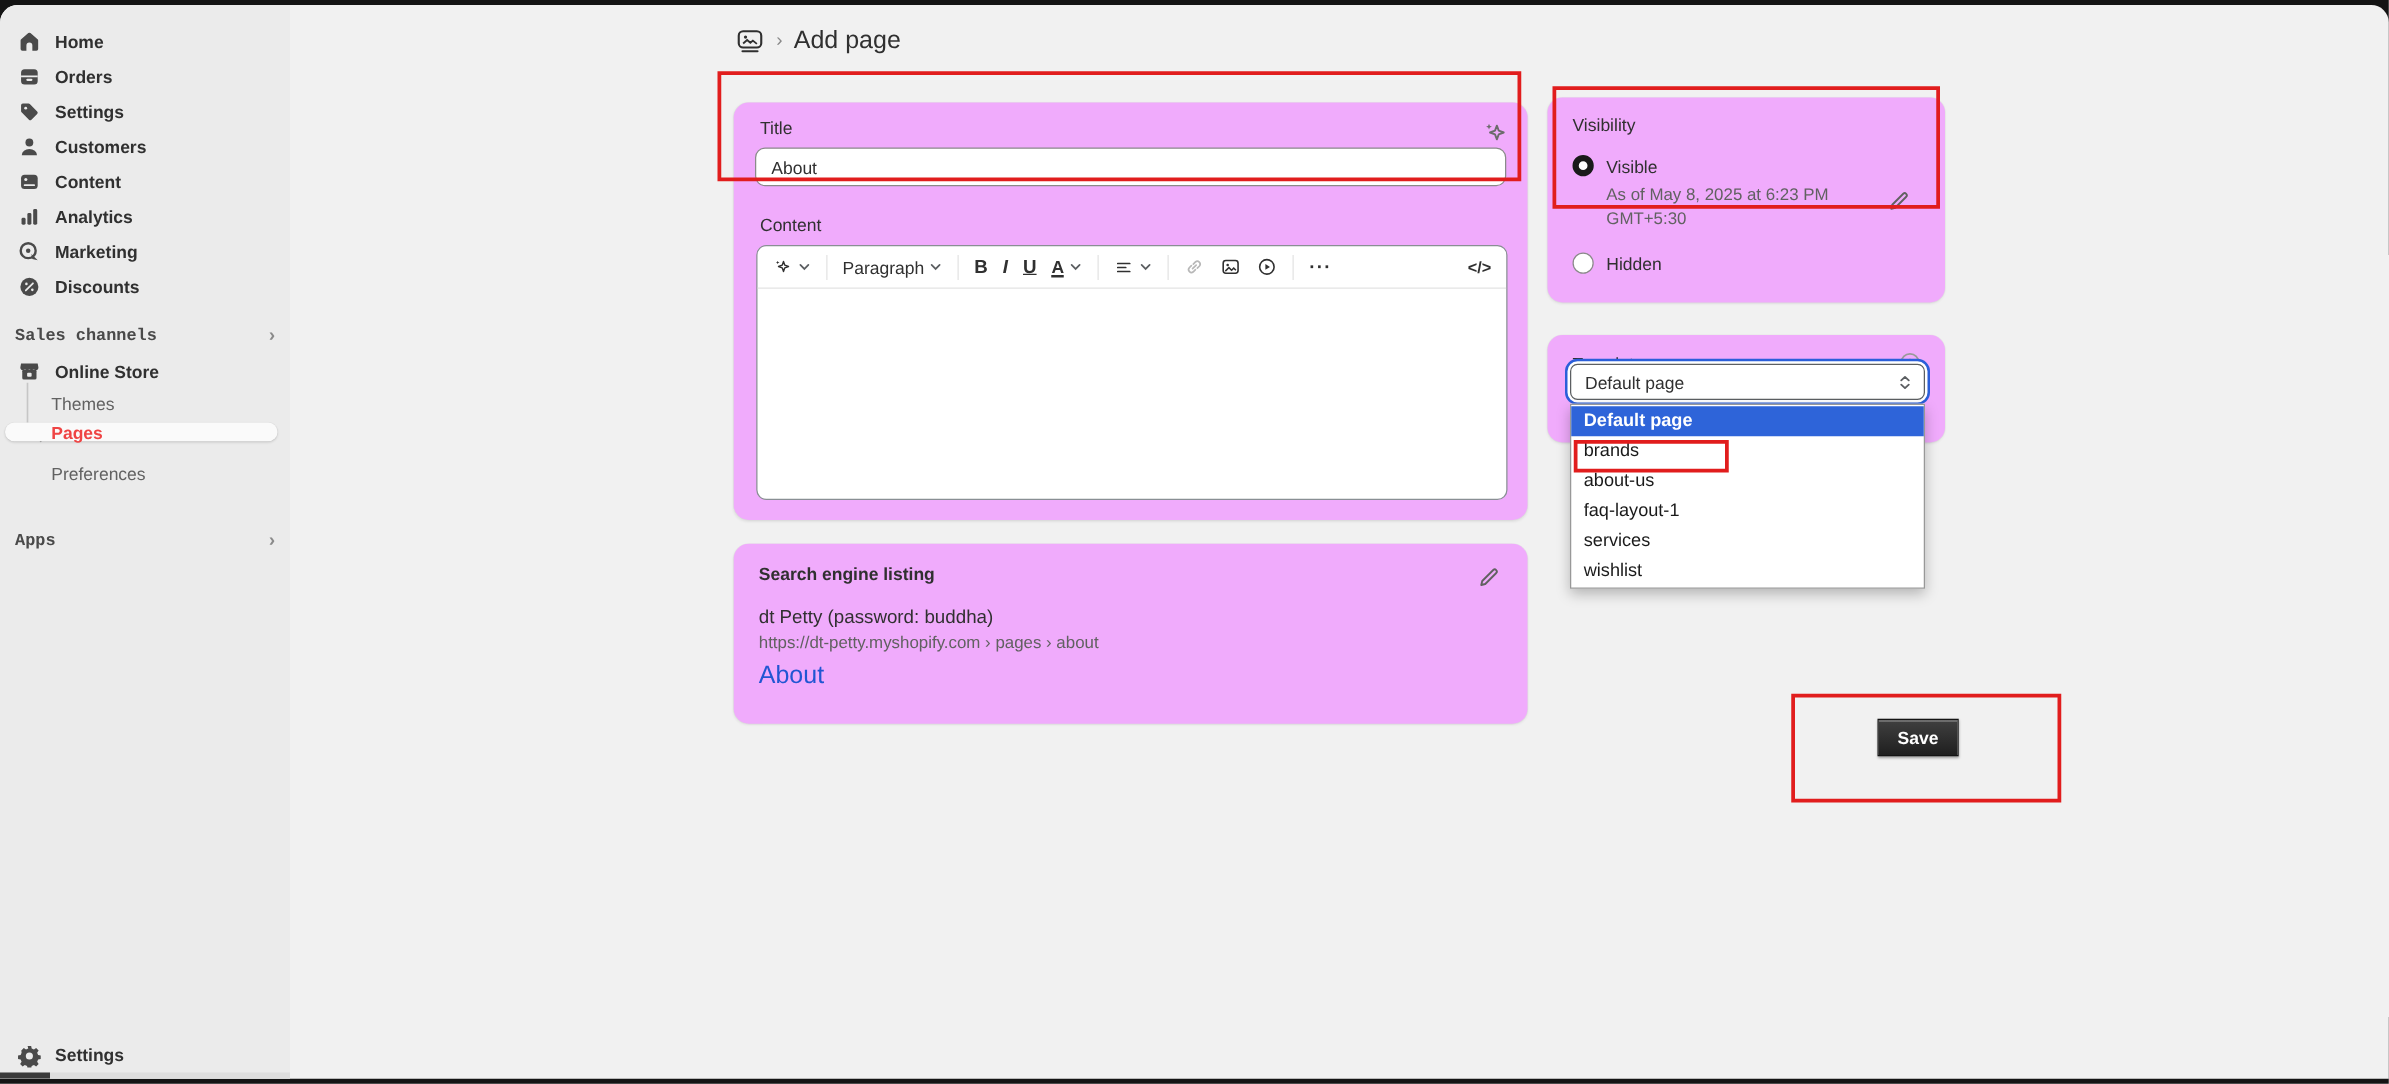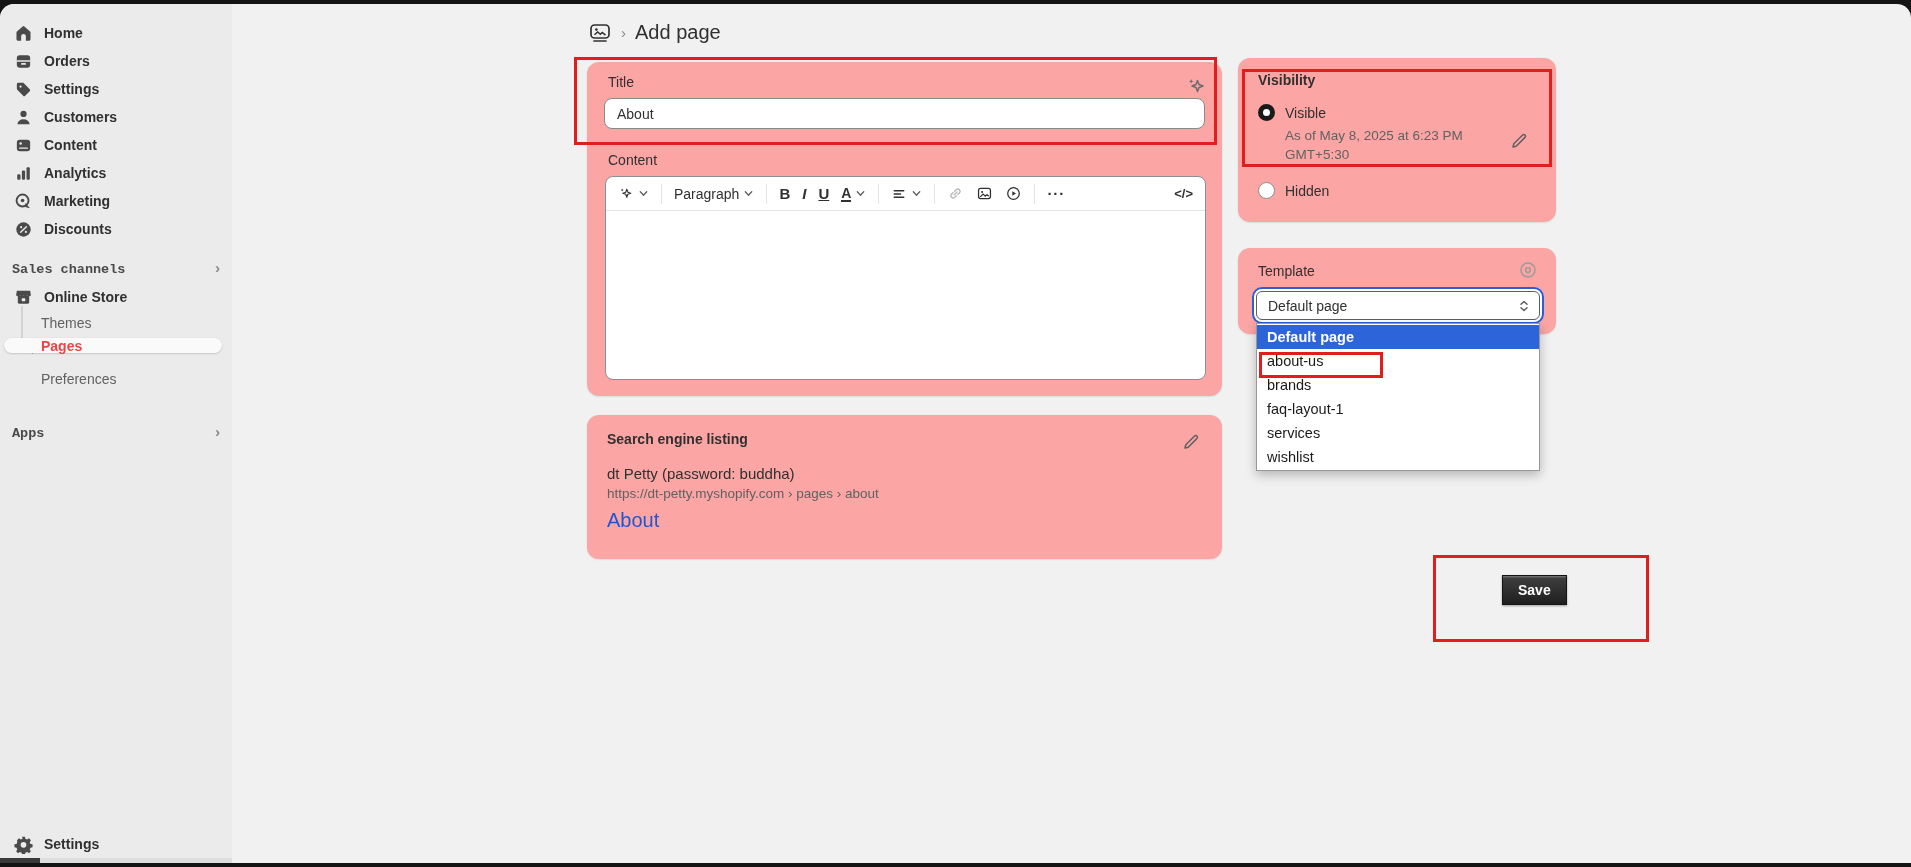--- a/index.html
+++ b/index.html
@@ -27,22 +27,22 @@
                       box-shadow:0 1px 2px rgba(0,0,0,.14), 0 0 0 .5px rgba(0,0,0,.04); height:15px; }
   .chev-r { color:#8a8a8a; font-size:15px; }
   .tree-line { position:absolute; left:20px; top:302px; width:22px; height:52px; }
 
   
   .breadcrumb { position:absolute; left:588px; top:17px; display:flex; align-items:center; gap:9px; }
   .bc-icon { width:24px; height:22px; display:inline-flex; cursor:pointer; }
   .bc-sep { color:#8a8a8a; font-size:15px; }
   .page-title { font-size:20px; font-weight:400; color:#303030; }
 
-  .card { position:absolute; background:#fca5a5; border-radius:12px;
-          box-shadow:0 1px 2px rgba(0,0,0,.07), 0 0 0 .5px rgba(0,0,0,.03); }
+  .card { position:absolute; background:#f0abfc; border-radius:12px;
+          box-shadow:0 1px 2px rgba(0,0,0,.07), 0 0 0 .5px rgba(0,0,0,.03);margin-top:20px; }
   .card-main { left:587px; top:58px; width:635px; height:334px; }
   .field-label { position:absolute; font-size:14px; color:#303030; }
   .text-input { position:absolute; left:17px; top:36px; width:601px; height:31px;
                 border:1px solid #8a8a8a; border-radius:8px; padding:0 12px;
                 font-size:14px; color:#303030; font-family:inherit; background:#fff; }
   .sparkle-btn { position:absolute; right:15px; top:13px; width:22px; height:22px; cursor:pointer; }
 
   .editor { position:absolute; left:18px; top:114px; width:601px; height:204px;
             border:1px solid #898f94; border-radius:8px; background:#fff; overflow:hidden; }
   .toolbar { height:34px; display:flex; align-items:center; padding:0 12px; gap:12px;
@@ -62,21 +62,21 @@
 
   .card-seo { left:587px; top:411px; width:635px; height:144px; }
   .seo-title { position:absolute; left:20px; top:16px; font-size:14px; font-weight:650; }
   .seo-site { position:absolute; left:20px; top:50px; font-size:15px; color:#303030; }
   .seo-url { position:absolute; left:20px; top:71px; font-size:13.5px; color:#616161; }
   .seo-link { position:absolute; left:20px; top:94px; font-size:20px; color:#2156d3; }
   .pencil-btn { position:absolute; width:20px; height:20px; cursor:pointer; }
 
   
   .card-vis { left:1238px; top:54px; width:318px; height:164px; }
-  .vis-title { position:absolute; left:20px; top:14px; font-size:14px; font-weight:700; }
+  .vis-title { position:absolute; left:20px; top:14px; font-size:14px; font-weight:400; }
   .radio-row { position:absolute; left:20px; display:flex; align-items:center; gap:10px; cursor:pointer; }
   .radio-on { width:17px; height:17px; border-radius:50%; border:5.5px solid #1a1a1a; background:#fff; }
   .radio-off { width:17px; height:17px; border-radius:50%; border:1.6px solid #8a8a8a; background:#fff; }
   .radio-label { font-size:14px; color:#303030; }
   .vis-note { position:absolute; left:47px; top:68px; font-size:13.5px; color:#616161; line-height:19px; }
 
   .card-tpl { left:1238px; top:244px; width:318px; height:86px; }
   .tpl-label { position:absolute; left:20px; top:15px; font-size:14px; }
   .eye-btn { position:absolute; right:18px; top:12px; width:20px; height:20px; cursor:pointer; }
   .tpl-select { position:absolute; left:1252px; top:283px; width:292px; height:37px;
@@ -396,22 +396,22 @@
       <span class="updown">
           <svg viewBox="0 0 14 14">
             <path d="M4 5.3 7 2.5l3 2.8M4 8.7l3 2.8 3-2.8" fill="none" stroke="#5c5f62" stroke-width="1.5" stroke-linecap="round" stroke-linejoin="round"></path>
           </svg>
         </span>
     </div>
   </div>
 
   <div class="tpl-menu">
     <div class="tpl-opt selected">Default page</div>
+    <div class="tpl-opt">brands</div>
     <div class="tpl-opt">about-us</div>
-    <div class="tpl-opt">brands</div>
     <div class="tpl-opt">faq-layout-1</div>
     <div class="tpl-opt">services</div>
     <div class="tpl-opt">wishlist</div>
   </div>
 
   <button class="save-btn">Save</button>
 
   <div class="anno anno-title"></div>
   <div class="anno anno-vis"></div>
   <div class="anno anno-opt"></div>

